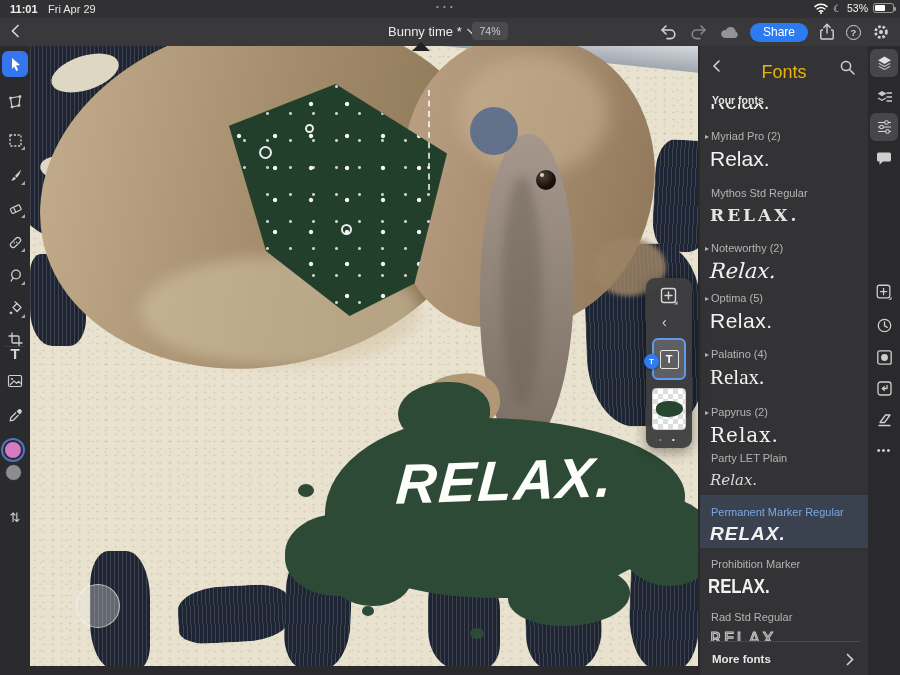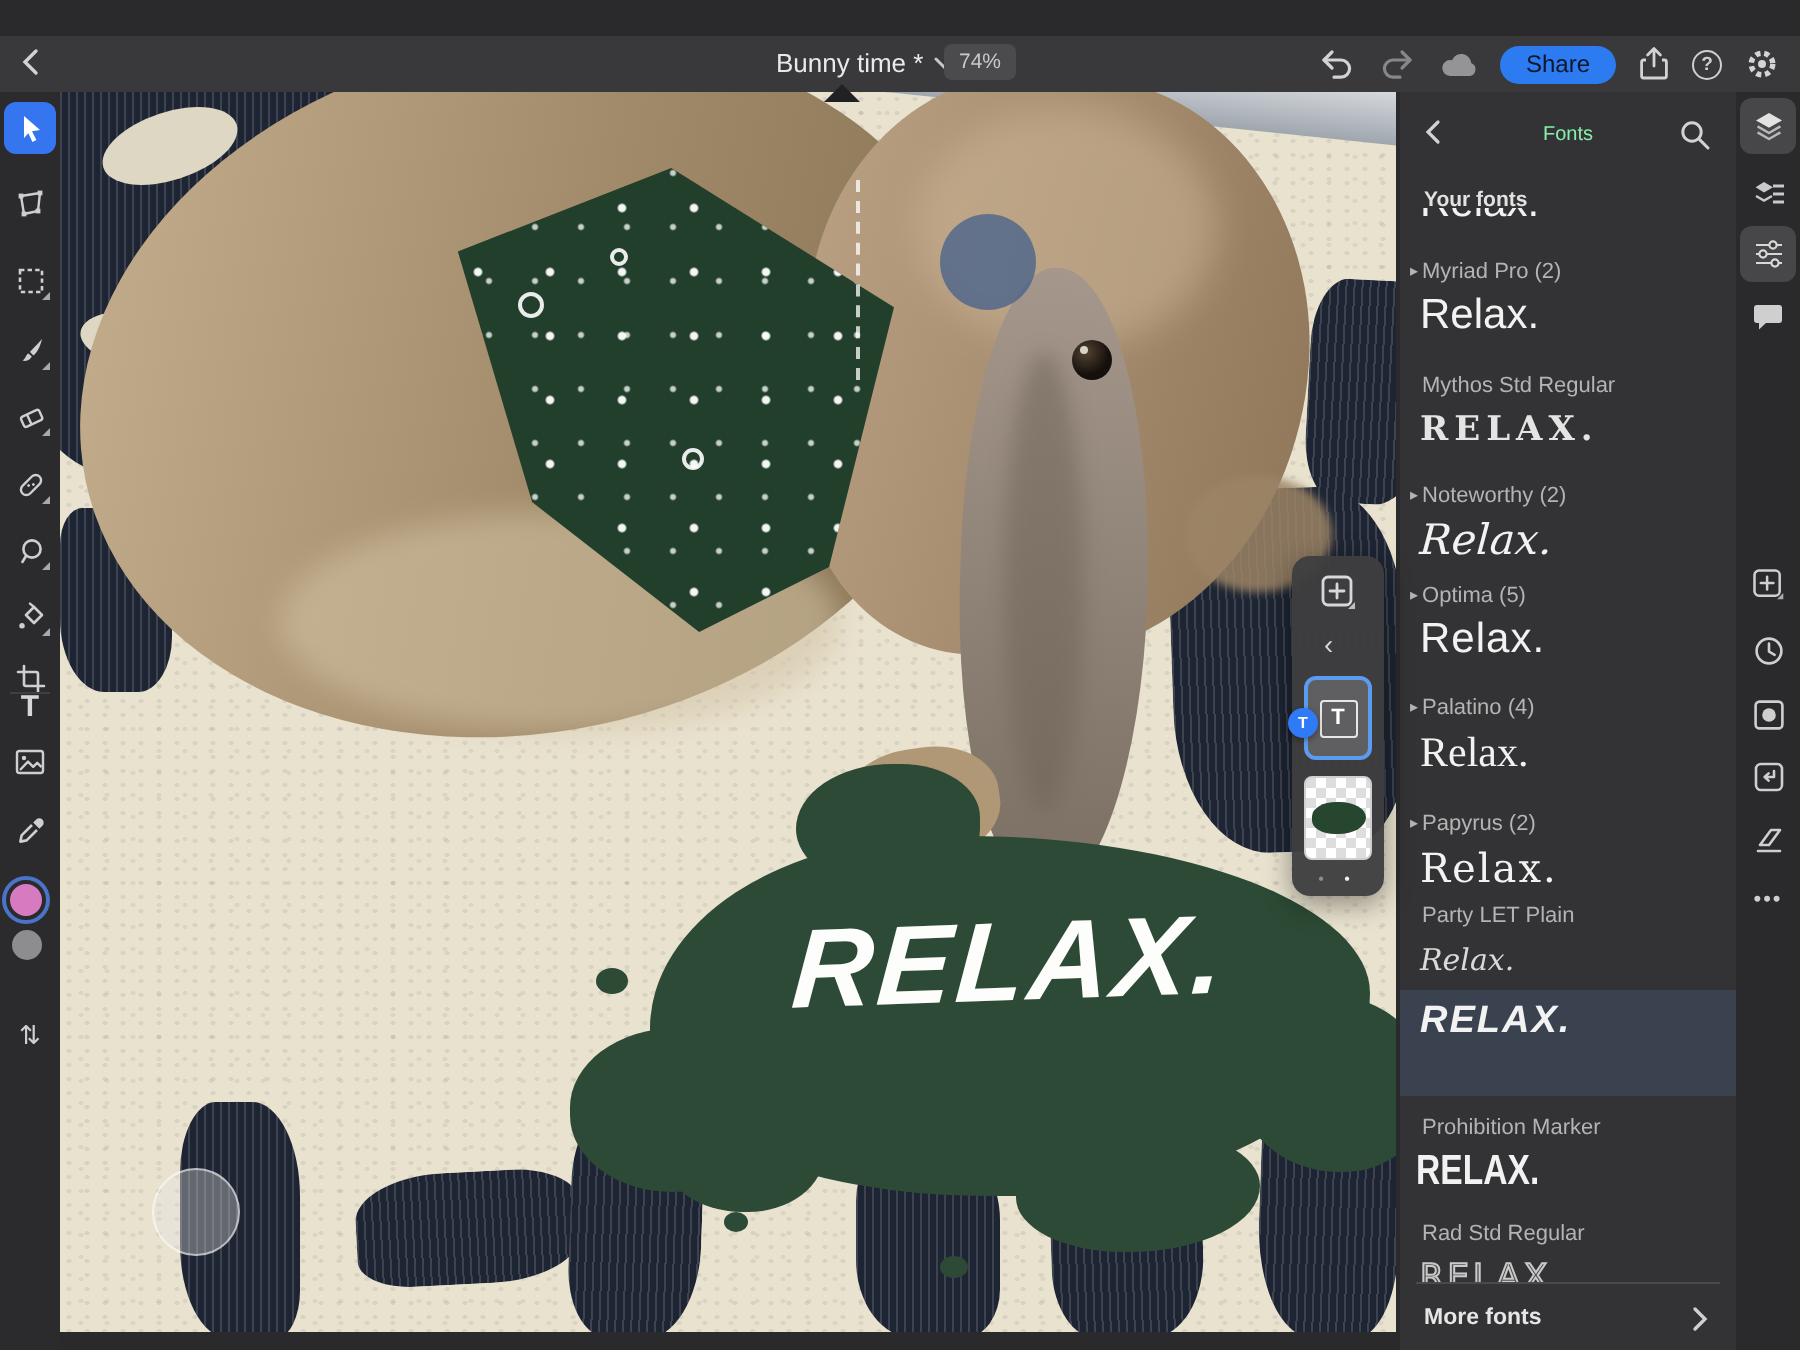--- a/index.html
+++ b/index.html
@@ -18,21 +18,21 @@
   .batt-fill{position:absolute;left:1px;top:1px;height:6px;width:53%;background:#fff;border-radius:1px;}
   .batt-nub{position:absolute;right:-3px;top:2.5px;width:2px;height:4px;background:rgba(255,255,255,0.5);border-radius:0 1px 1px 0;}
   .moon{font-size:10px;color:#fff;}
 
   
   .appbar{left:0;top:18px;width:900px;height:28px;background:#39393b;padding-left:48px;}
   .ab-back{left:8px;top:5px;width:18px;height:18px;cursor:pointer;}
   .ab-title{left:388px;top:6px;color:#e9e9e9;font-size:13px;display:flex;align-items:center;gap:5px;}
   .zoom-badge{left:472px;top:4px;width:36px;height:18px;background:#4b4b4d;border-radius:4px;color:#c9c9c9;font-size:10.5px;display:flex;align-items:center;justify-content:center;}
   .ab-icons{right:4px;top:0;height:28px;display:flex;align-items:center;gap:11px;padding-right:6px;}
-  .share-btn{background:#2d7bf0;color:#0f172a;font-size:12px;border:none;border-radius:11px;height:19px;padding:0 13px;display:flex;align-items:center;}
+  .share-btn{background:#2d7bf0;color:#ffffff;font-size:12px;border:none;border-radius:11px;height:19px;padding:0 13px;display:flex;align-items:center;}
   .help-circle{width:15px;height:15px;border:1.3px solid #cfcfcf;border-radius:50%;color:#cfcfcf;font-size:9.5px;display:flex;align-items:center;justify-content:center;font-weight:bold;}
 
   
   .leftrail{left:0;top:46px;width:30px;height:629px;background:#2b2b2d;}
   .tool{position:absolute;left:2px;width:26px;height:26px;border-radius:6px;display:flex;align-items:center;justify-content:center;}
   .tool.sel{background:#3575f0;}
   .tool.has-sub::after{content:"";position:absolute;right:3px;bottom:3px;border-left:4px solid transparent;border-bottom:4px solid #a9a9ab;}
   .rail-div{position:absolute;left:5px;width:20px;height:1px;background:#3f3f42;}
   .t-glyph{color:#d6d6d6;font-size:15px;font-weight:bold;}
   .chips{position:absolute;left:3px;}
@@ -90,21 +90,21 @@
   .fly-badge{left:-2px;top:76px;width:15px;height:15px;border-radius:50%;background:#2f7bf6;color:#fff;font-size:8px;font-weight:bold;display:flex;align-items:center;justify-content:center;box-shadow:0 1px 3px rgba(0,0,0,0.4);}
   .fly-tile2{left:6px;top:110px;width:34px;height:42px;border-radius:4px;border:1px solid #cfcfcf;background:
     conic-gradient(#fff 0 25%,#ddd 0 50%,#fff 0 75%,#ddd 0) 0 0/10px 10px;overflow:hidden;}
   .fly-blob{position:absolute;left:3px;top:12px;width:27px;height:16px;border-radius:48% 52% 55% 45%;background:#264630;}
   .fly-dots{left:0;top:157px;width:46px;text-align:center;letter-spacing:4px;font-size:8px;}
   .fly-dots .d1{color:#8e8e90;} .fly-dots .d2{color:#efefef;}
 
   
   .fontspanel{left:700px;top:46px;width:168px;height:629px;background:#333335;}
   .fp-back{left:10px;top:13px;width:16px;height:16px;}
-  .fp-title{left:0;top:16px;width:168px;text-align:center;color:#86efac;font-size:10px;}
+  .fp-title{left:0;top:16px;width:168px;text-align:center;color:#eab308;font-size:18px;}
   .fp-search{right:12px;top:13px;width:17px;height:17px;}
   .fp-section{left:12px;top:48px;color:#e2e2e2;font-size:10.5px;font-weight:bold;text-align:right;}
   .fitem{position:absolute;left:0;width:168px;cursor:pointer;}
   .fname{padding-left:11px;font-size:11px;color:#b4b4b4;line-height:12px;}
   .fname .tri{color:#b4b4b4;font-size:8px;margin-left:-6px;margin-right:2px;vertical-align:1px;}
   .fpv{padding-left:10px;margin-top:4px;font-size:21px;color:#f2f2f2;line-height:24px;white-space:nowrap;}
   .clipwrap{overflow:hidden;}
   .pv-sans{font-family:"Liberation Sans",sans-serif;}
   .pv-mythos{font-family:"DejaVu Serif",serif;font-weight:bold;font-size:17px;letter-spacing:3px;color:#e4e4e4;}
   .pv-note{font-family:"DejaVu Serif",serif;font-style:italic;transform:skewX(-4deg);transform-origin:left;}
@@ -126,20 +126,39 @@
   .rr-btn{position:absolute;left:2px;width:28px;height:28px;border-radius:6px;display:flex;align-items:center;justify-content:center;}
   .rr-btn.active{background:#47474a;}
   .rr-dots{color:#cfcfcf;font-size:11px;letter-spacing:1px;}
   svg{display:block;}
 </style>
 </head>
 <body>
 
 <div class="app">
 
+  <div class="abs statusbar">
+    <span class="abs sb-time">11:01</span>
+    <span class="abs sb-date">Fri Apr 29</span>
+    <span class="abs sb-dots">• • •</span>
+    <span class="abs sb-right">
+      <span>
+        <svg width="14" height="11" viewBox="0 0 14 11">
+            <path d="M1 3.6 A9 9 0 0 1 13 3.6 M3.2 6 A6 6 0 0 1 10.8 6 M5.3 8.3 A3 3 0 0 1 8.7 8.3" fill="none" stroke="#fff" stroke-width="1.5" stroke-linecap="round"></path>
+            <circle cx="7" cy="10" r="1" fill="#fff"></circle>
+          </svg>
+      </span>
+      <span class="moon">☾</span>
+      <span class="sb-batt-pct">53%</span>
+      <span class="batt">
+          <span class="batt-fill"></span>
+          <span class="batt-nub"></span>
+        </span>
+    </span>
+  </div>
 
   <div class="abs appbar">
     <span class="abs ab-back">
       <svg width="16" height="16" viewBox="0 0 16 16">
           <path d="M10 2.5 L4.5 8 L10 13.5" fill="none" stroke="#d2d2d2" stroke-width="1.7" stroke-linecap="round"></path>
         </svg>
     </span>
     <span class="abs ab-title">
       <span>Bunny time *</span>
       <svg width="10" height="7" viewBox="0 0 10 7">
@@ -384,20 +403,21 @@
     </div>
     <div class="fitem" style="top:360px;">
       <div class="fname"><span class="tri">▸</span><span>Papyrus (2)</span></div>
       <div class="fpv pv-papyrus">Relax.</div>
     </div>
     <div class="fitem" style="top:406px;">
       <div class="fname"><span>Party LET Plain</span></div>
       <div class="fpv pv-party">Relax.</div>
     </div>
     <div class="fitem sel-row">
+      <div class="fname"><span>Permanent Marker Regular</span></div>
       <div class="fpv pv-marker">RELAX.</div>
     </div>
     <div class="fitem" style="top:512px;">
       <div class="fname"><span>Prohibition Marker</span></div>
       <div class="fpv pv-prohibition">RELAX.</div>
     </div>
     <div class="fitem" style="top:565px;">
       <div class="fname"><span>Rad Std Regular</span></div>
       <div class="clipwrap" style="height:19px;">
           <div class="fpv pv-rad">RELAX.</div>

